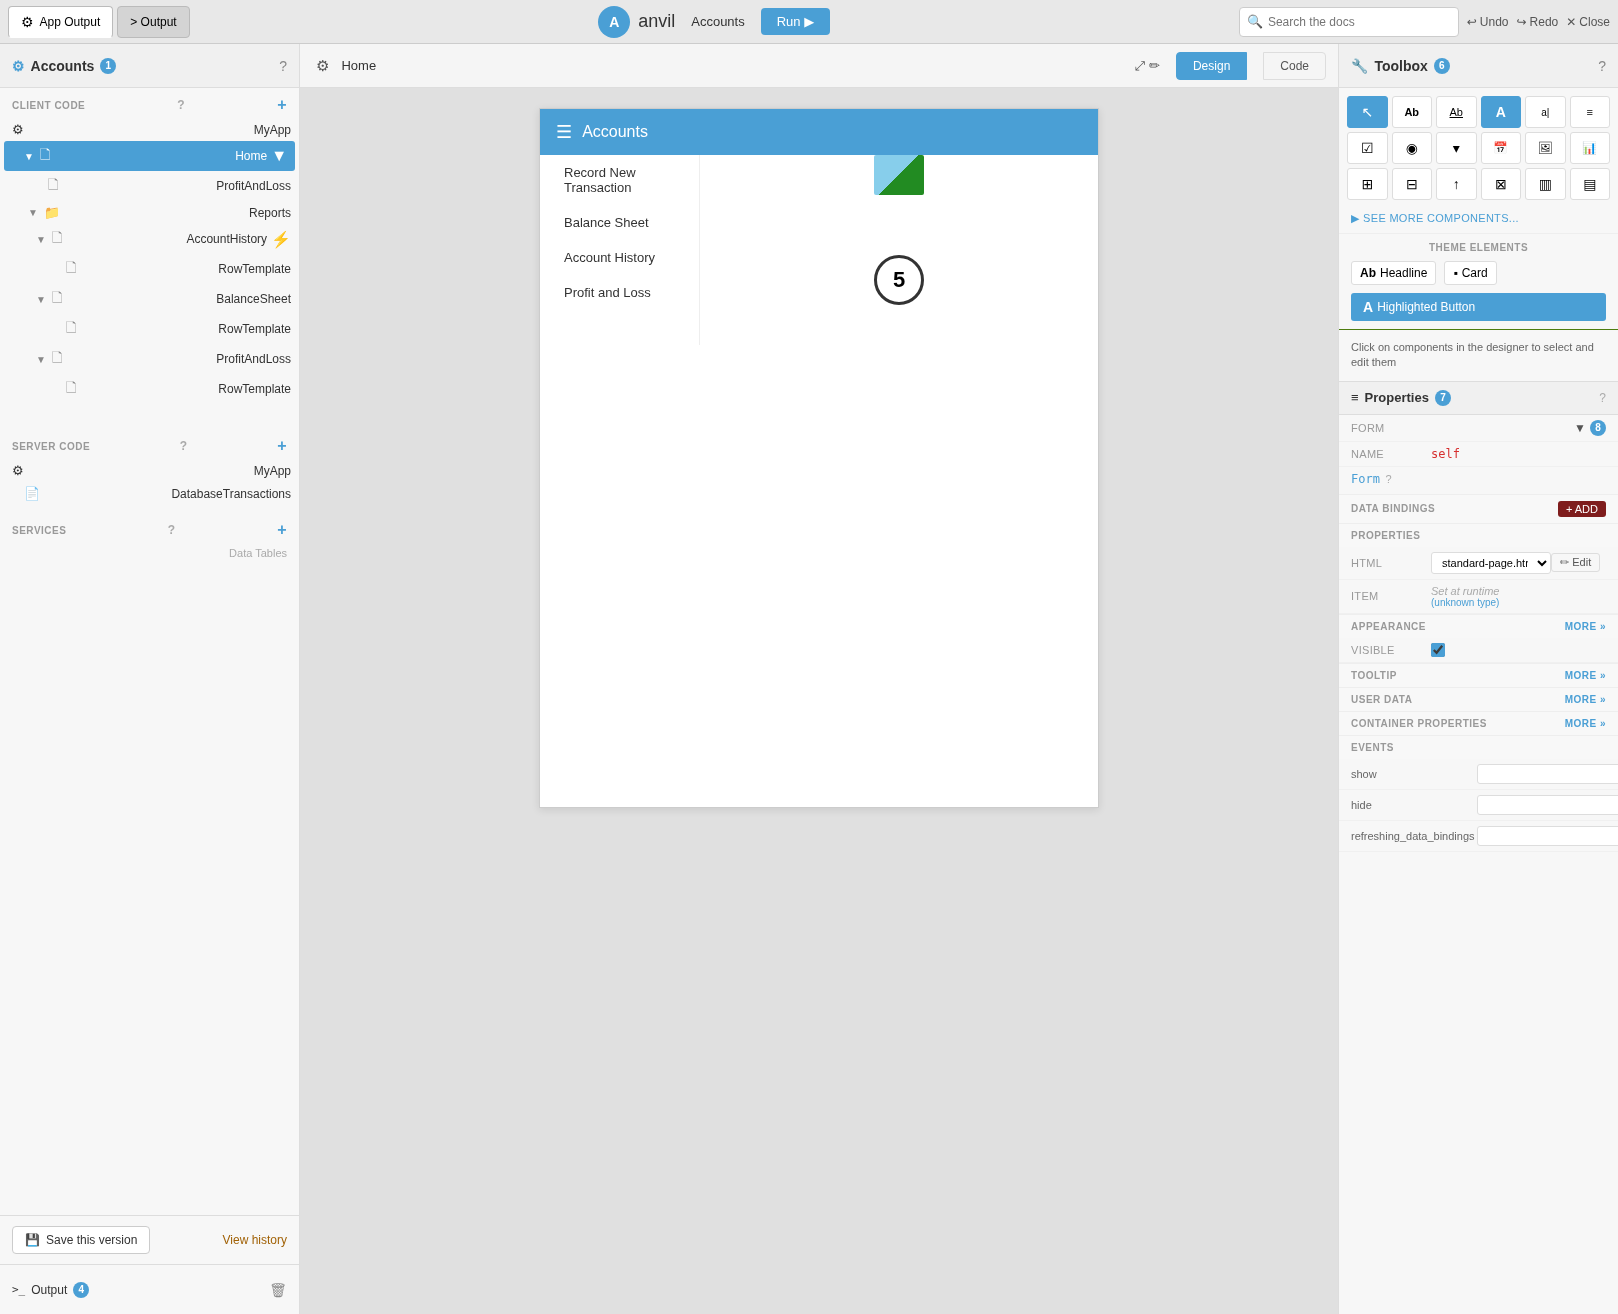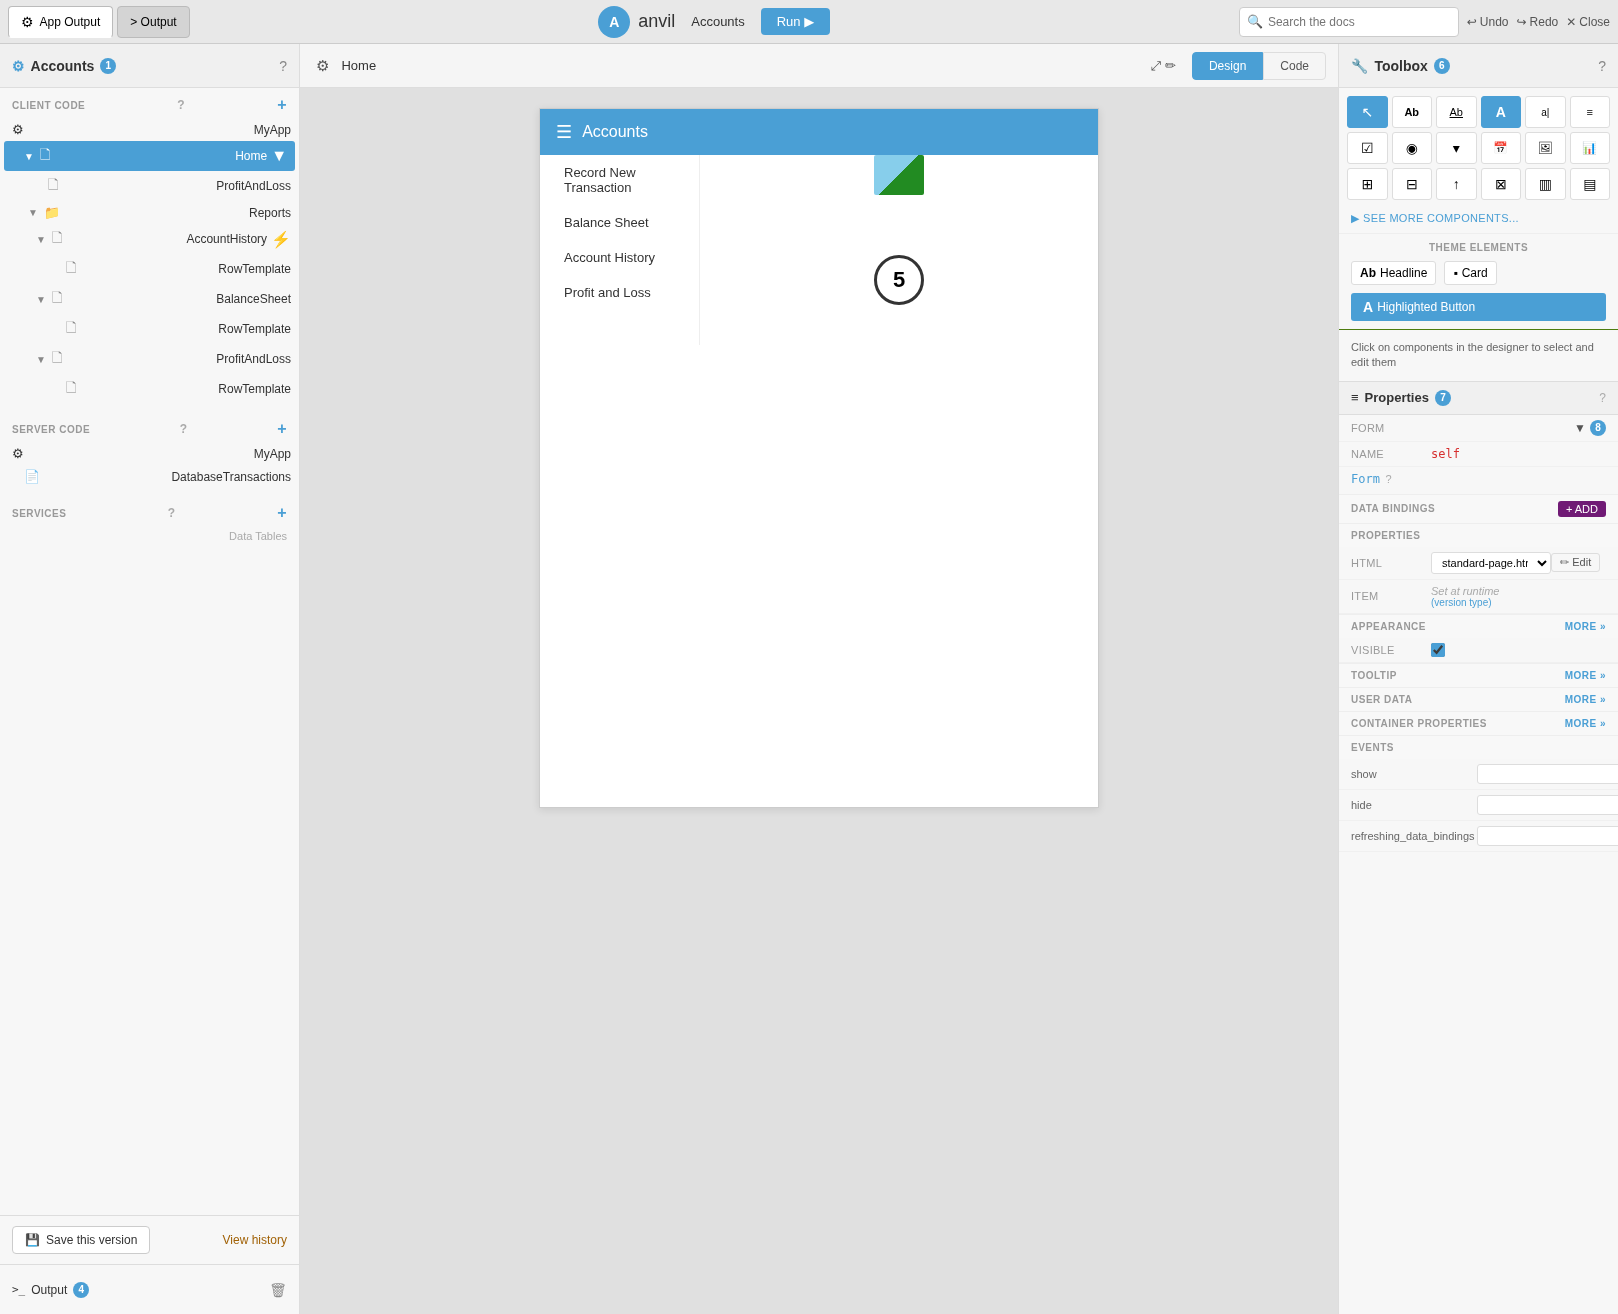--- a/index.html
+++ b/index.html
@@ -49,21 +49,21 @@
     .output-panel { padding: 8px 12px; border-top: 1px solid #ddd; display: flex; align-items: center; justify-content: space-between; background: #f7f7f7; min-height: 50px; }
     .output-label { display: flex; align-items: center; gap: 6px; font-size: 12px; font-weight: 500; color: #333; }
     .output-code { font-family: monospace; font-size: 11px; }
     .trash-btn { color: #888; cursor: pointer; font-size: 14px; background: none; border: none; }
 
     
     .center-area { flex: 1; display: flex; flex-direction: column; min-width: 0; }
     .center-toolbar { height: 44px; background: #f5f5f5; border-bottom: 1px solid #ddd; display: flex; align-items: center; padding: 0 12px; gap: 8px; }
     .gear-btn { background: none; border: none; cursor: pointer; color: #555; font-size: 15px; padding: 4px; }
     .breadcrumb { font-size: 13px; color: #333; font-weight: 500; flex: 1; }
-    .design-code-tabs { display: flex; gap: 0; }
+    .design-code-tabs { display: flex; gap: 16px; }
     .dc-tab { padding: 6px 16px; border: 1px solid #ddd; background: #f5f5f5; cursor: pointer; font-size: 12px; color: #555; }
     .dc-tab.active { background: #4a9fd5; color: white; border-color: #4a9fd5; }
     .dc-tab:first-child { border-radius: 4px 0 0 4px; }
     .dc-tab:last-child { border-radius: 0 4px 4px 0; }
     .expand-icons { display: flex; gap: 4px; margin-right: 8px; }
     .expand-icon { background: none; border: none; cursor: pointer; color: #555; font-size: 13px; }
 
     .canvas-area { flex: 1; background: #e0e0e0; display: flex; align-items: flex-start; justify-content: center; padding: 20px; overflow: auto; }
     .app-frame { background: white; width: 560px; min-height: 700px; border: 1px solid #ccc; box-shadow: 0 2px 8px rgba(0,0,0,0.1); }
     .app-header { background: #4a9fd5; color: white; padding: 12px 16px; display: flex; align-items: center; gap: 10px; font-size: 16px; font-weight: 500; }
@@ -93,21 +93,21 @@
     
     .properties-panel { border-top: 1px solid #ddd; }
     .props-header { display: flex; align-items: center; justify-content: space-between; padding: 8px 12px; background: #f0f0f0; border-bottom: 1px solid #ddd; }
     .props-title { font-size: 13px; font-weight: 600; color: #333; display: flex; align-items: center; gap: 6px; }
     .prop-row { display: flex; align-items: center; padding: 5px 12px; border-bottom: 1px solid #f0f0f0; }
     .prop-label { width: 80px; font-size: 11px; color: #999; font-weight: 500; text-transform: uppercase; letter-spacing: 0.3px; flex-shrink: 0; }
     .prop-value { flex: 1; font-size: 12px; color: #d63030; font-family: monospace; }
     .prop-value.blue { color: #4a9fd5; }
     .section-divider { padding: 6px 12px; font-size: 10px; font-weight: 600; color: #999; text-transform: uppercase; letter-spacing: 0.5px; background: #f8f8f8; border-top: 1px solid #eee; display: flex; justify-content: space-between; align-items: center; }
     .section-divider .more-link { color: #4a9fd5; font-size: 10px; cursor: pointer; }
-    .add-btn-small { background: #701a75; color: white; border: none; border-radius: 3px; padding: 2px 8px; cursor: pointer; font-size: 11px; }
+    .add-btn-small { background: #7f1d1d; color: white; border: none; border-radius: 3px; padding: 2px 8px; cursor: pointer; font-size: 11px; }
     .prop-select { border: 1px solid #ddd; border-radius: 3px; padding: 3px 6px; font-size: 11px; background: white; width: 120px; }
     .edit-btn { background: none; border: 1px solid #ddd; border-radius: 3px; padding: 2px 8px; cursor: pointer; font-size: 11px; color: #555; display: flex; align-items: center; gap: 3px; }
     .prop-muted { font-size: 11px; color: #aaa; font-style: italic; }
     .prop-muted-sm { font-size: 10px; color: #4a9fd5; }
     .checkbox-blue { width: 14px; height: 14px; accent-color: #4a9fd5; }
     .event-row { display: flex; align-items: center; padding: 5px 12px; border-bottom: 1px solid #f0f0f0; gap: 6px; }
     .event-label { width: 120px; font-size: 11px; color: #666; flex-shrink: 0; }
     .event-input { flex: 1; border: 1px solid #ddd; border-radius: 3px; padding: 3px 6px; font-size: 11px; background: white; }
   </style>
 </head>
@@ -226,21 +226,21 @@
         <span class="chevron">▼</span>
         <span class="item-icon" style="color:#888;">🗋</span>
         <span class="item-label">ProfitAndLoss</span>
       </div>
       <div class="tree-item" style="padding-left:52px;">
         <span style="width:10px;"></span>
         <span class="item-icon" style="color:#888;">🗋</span>
         <span class="item-label">RowTemplate</span>
       </div>
 
-      <div class="section-header" style="margin-top:8px;">
+      <div class="section-header" style="margin-top:25px;">
         <span>SERVER CODE</span>
         <span style="color:#aaa;font-size:12px;">?</span>
         <span class="section-add">+</span>
       </div>
       <div class="tree-item" style="padding-left:12px;">
         <span class="item-icon">⚙</span>
         <span class="item-label">MyApp</span>
       </div>
       <div class="tree-item" style="padding-left:24px;">
         <span class="item-icon">📄</span>
@@ -409,21 +409,21 @@
         <select class="prop-select">
           <option>standard-page.html</option>
         </select>
         <button class="edit-btn">✏ Edit</button>
       </div>
 
       <div class="prop-row">
         <span class="prop-label">item</span>
         <div>
           <div class="prop-muted">Set at runtime</div>
-          <div class="prop-muted-sm">(version type)</div>
+          <div class="prop-muted-sm">(unknown type)</div>
         </div>
       </div>
 
       <div class="section-divider">
         <span>APPEARANCE</span>
         <span class="more-link">MORE »</span>
       </div>
 
       <div class="prop-row">
         <span class="prop-label">visible</span>

